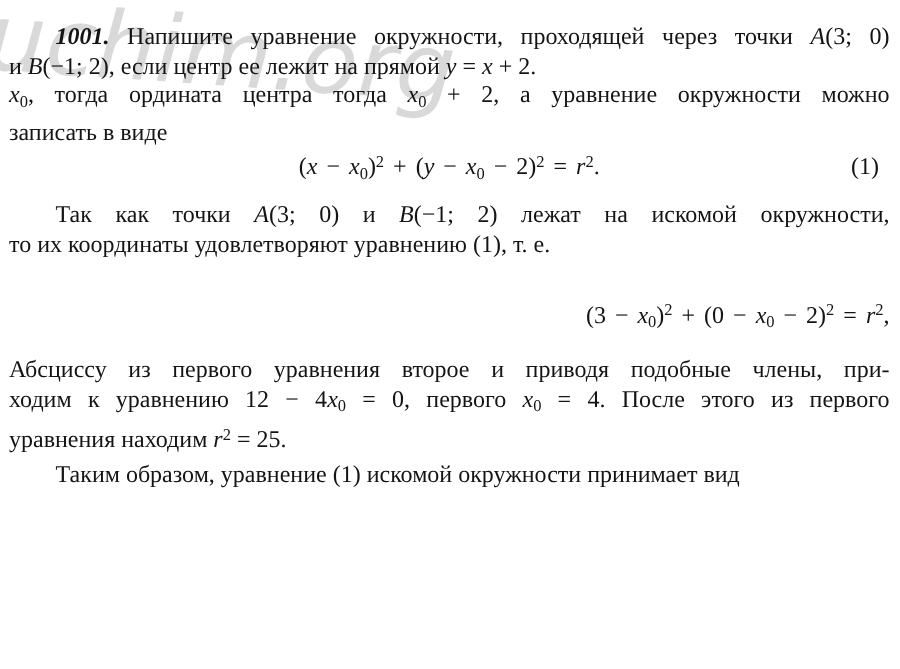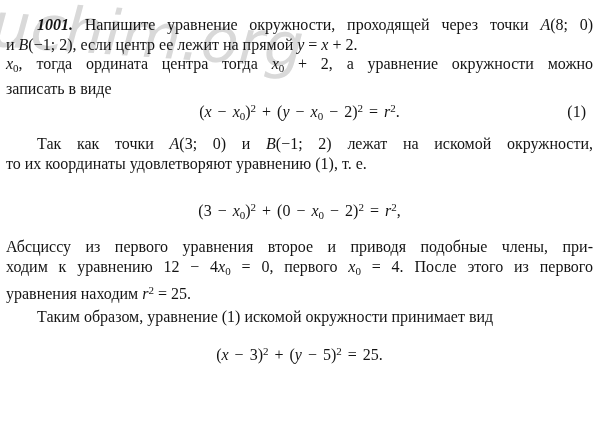--- a/index.html
+++ b/index.html
@@ -24,21 +24,21 @@
     padding:15px 7px 0 6px;
     font-size:16px; line-height:19.5px;
   }
   .line { min-height:19.5px; }
   .line.ind { text-indent:31px; }
   .line.just { text-align:justify; text-align-last:justify; word-spacing:-0.5px; }
 
   .eq .line {
     text-align:center; position:relative; word-spacing:2px; line-height:24px;
   }
-  .blk4 .line { line-height:26px; }
+  .blk4 .line { line-height:26px;text-align:right; }
 
   
   .blk2 { margin-top:-2px; }
   .blk3 { margin-top:6px; }
   .blk4 { margin-top:21px; }
   .blk5 { margin-top:9px; }
   .blk6 { margin-top:3px;font-family:Liberation Serif, serif; }
   .blk7 { margin-top:13px; }
 
   .seg-b { font-weight:bold;font-style:italic; }
@@ -49,21 +49,21 @@
   .eqtag { position:absolute; right:7px; top:50%; transform:translateY(-50%);
            font-size:16px; word-spacing:0; }
 </style>
 </head>
 <body style="background: rgb(255, 255, 255); color: rgb(20, 20, 20);">
 
 <div class="page">
   <div class="watermark" style="color: rgb(217, 217, 217);">uchim.org</div>
   <div class="doc">
       <div class="block para blk0">
-        <div class="line ind just"><span class="seg-b">1001.</span><span> Напишите уравнение окружности, проходящей через точки </span><span class="seg-i">A</span><span>(8; 0)</span></div>
+        <div class="line ind just"><span class="seg-b">1001.</span><span> Напишите уравнение окружности, проходящей через точки </span><span class="seg-i">A</span><span>(3; 0)</span></div>
         <div class="line"><span>и </span><span class="seg-i">B</span><span>(−1; 2), если центр ее лежит на прямой </span><span class="seg-i">y</span><span> = </span><span class="seg-i">x</span><span> + 2.</span></div>
       </div>
       <div class="block para blk1">
         <div class="line just"><span class="seg-i">x</span><span class="seg-sub">0</span><span>, тогда ордината центра тогда </span><span class="seg-i">x</span><span class="seg-sub">0</span><span> + 2, а уравнение окружности можно</span></div>
         <div class="line"><span>записать в виде</span></div>
       </div>
       <div class="block eq blk2">
         <div class="line"><span>(</span><span class="seg-i">x</span><span> − </span><span class="seg-i">x</span><span class="seg-sub">0</span><span>)</span><span class="seg-sup">2</span><span> + (</span><span class="seg-i">y</span><span> − </span><span class="seg-i">x</span><span class="seg-sub">0</span><span> − 2)</span><span class="seg-sup">2</span><span> = </span><span class="seg-i">r</span><span class="seg-sup">2</span><span>.</span><span class="eqtag">(1)</span></div>
       </div>
       <div class="block para blk3">
@@ -74,17 +74,14 @@
         <div class="line"><span>(3 − </span><span class="seg-i">x</span><span class="seg-sub">0</span><span>)</span><span class="seg-sup">2</span><span> + (0 − </span><span class="seg-i">x</span><span class="seg-sub">0</span><span> − 2)</span><span class="seg-sup">2</span><span> = </span><span class="seg-i">r</span><span class="seg-sup">2</span><span>,</span></div>
       </div>
       <div class="block para blk5">
         <div class="line just"><span>Абсциссу из первого уравнения второе и приводя подобные члены, при-</span></div>
         <div class="line just"><span>ходим к уравнению 12 − 4</span><span class="seg-i">x</span><span class="seg-sub">0</span><span> = 0, первого </span><span class="seg-i">x</span><span class="seg-sub">0</span><span> = 4. После этого из первого</span></div>
         <div class="line"><span>уравнения находим </span><span class="seg-i">r</span><span class="seg-sup">2</span><span> = 25.</span></div>
       </div>
       <div class="block para blk6">
         <div class="line ind"><span>Таким образом, уравнение (1) искомой окружности принимает вид</span></div>
       </div>
-      <div class="block eq blk7">
-        <div class="line"><span>(</span><span class="seg-i">x</span><span> − 3)</span><span class="seg-sup">2</span><span> + (</span><span class="seg-i">y</span><span> − 5)</span><span class="seg-sup">2</span><span> = 25.</span></div>
-      </div>
     </div>
 </div>
 
 </body></html>

